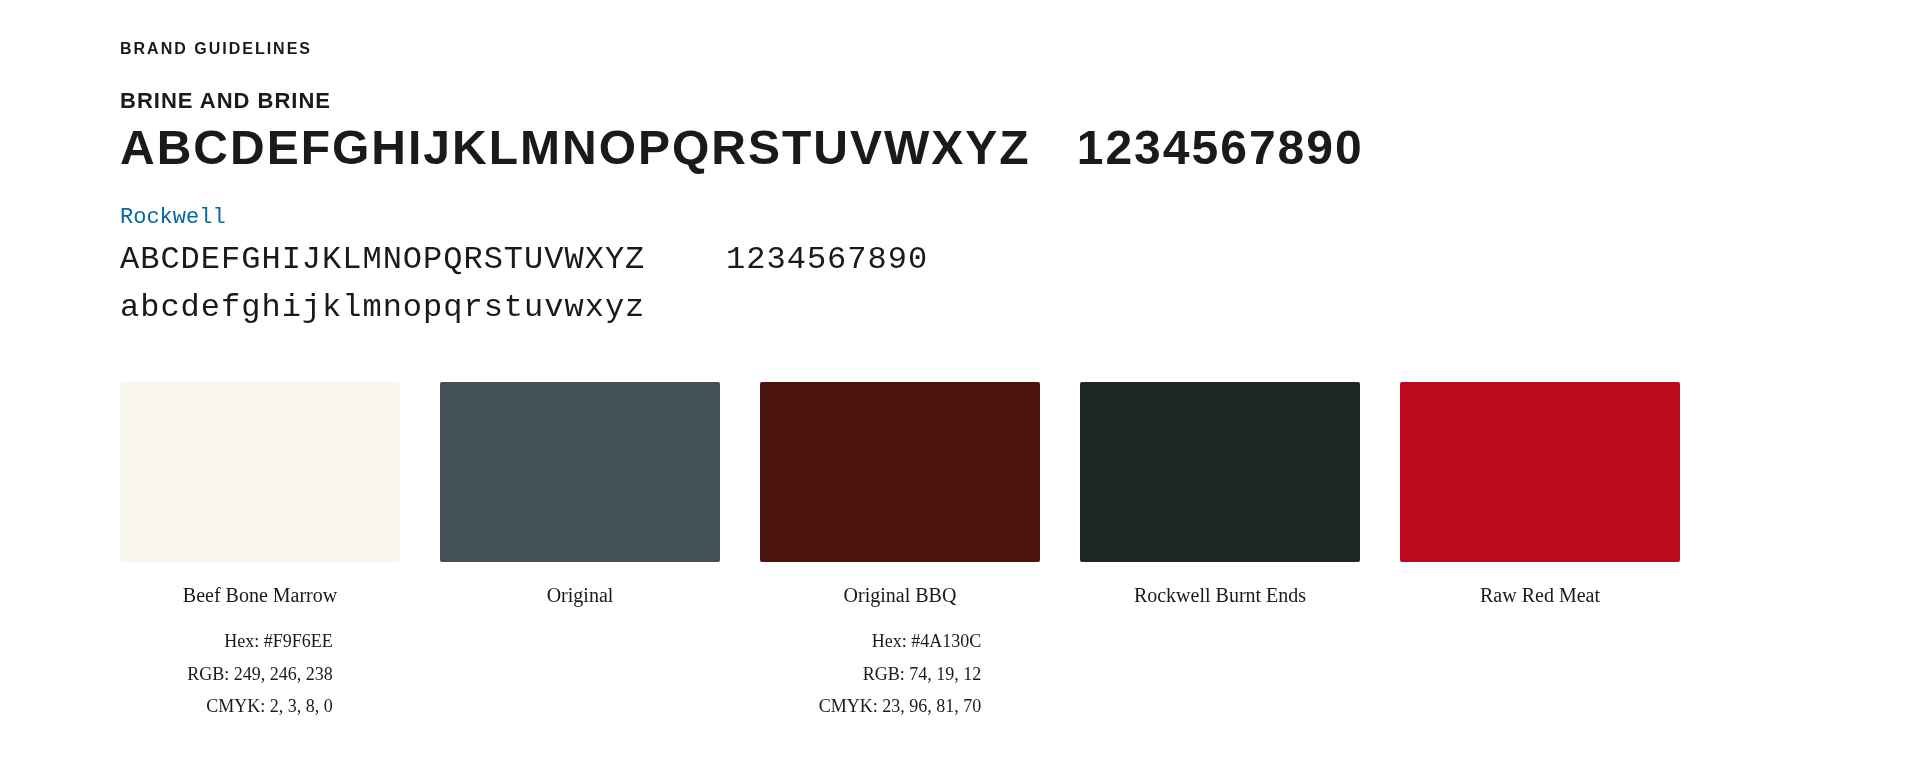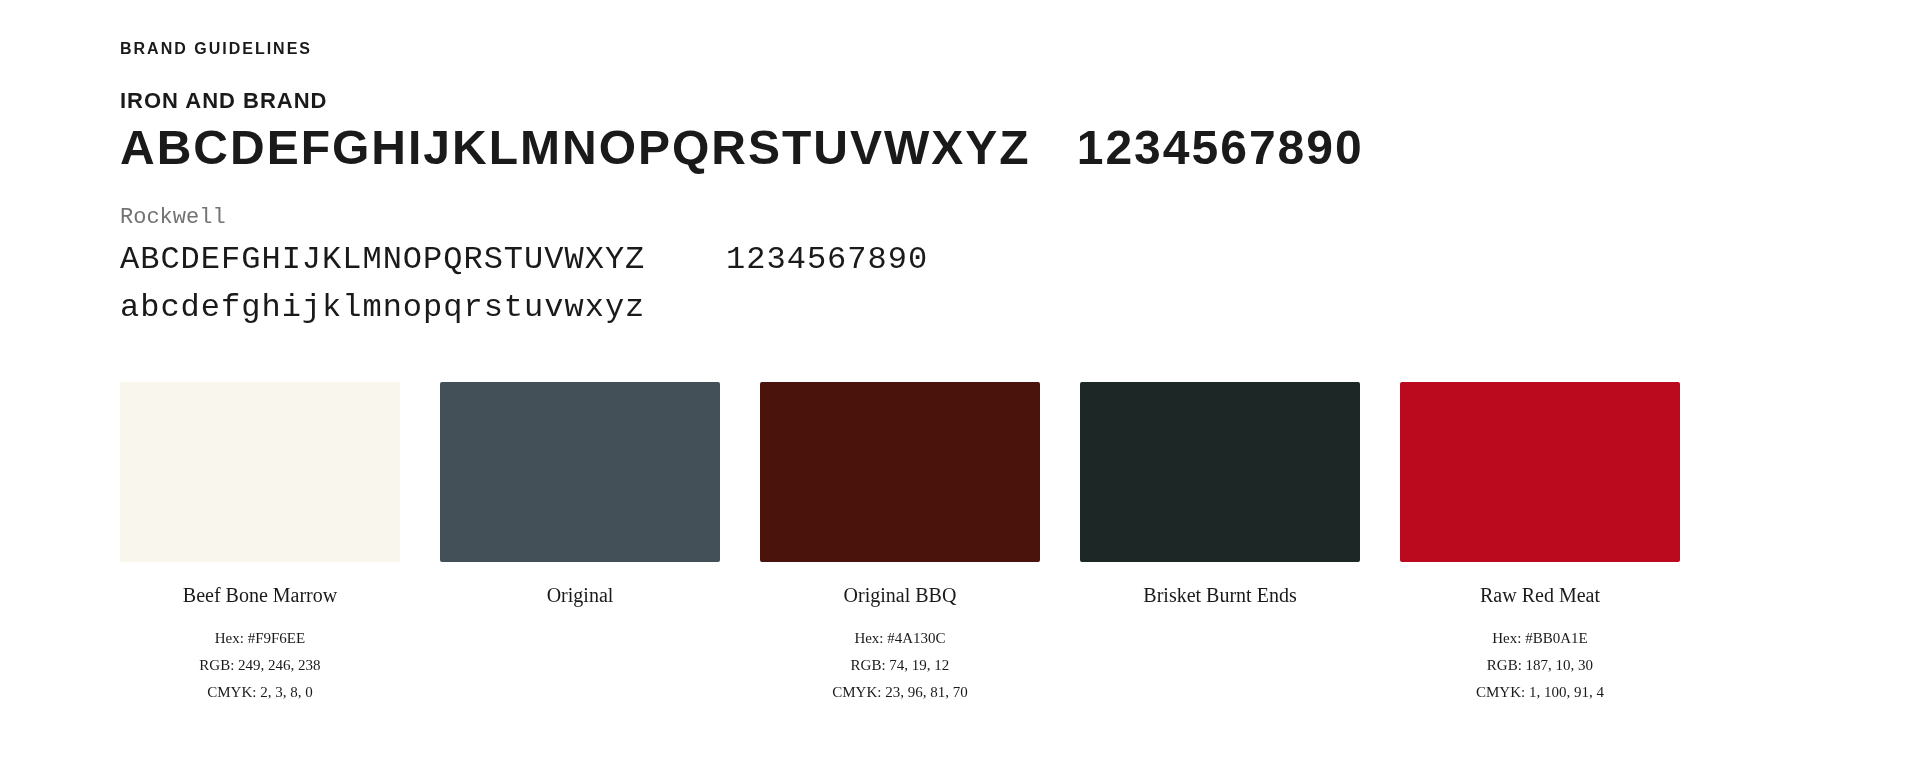--- a/index.html
+++ b/index.html
@@ -44,21 +44,21 @@
       font-weight: 900;
       letter-spacing: 2px;
       color: #1a1a1a;
       line-height: 1.15;
     }
 
     .font-name-rockwell {
       font-family: Rockwell, 'Courier New', Georgia, serif;
       font-size: 22px;
       font-weight: 400;
-      color: #737373;
+      color: #0369a1;
       margin-bottom: 6px;
       margin-top: 30px;
     }
 
     .font-display-rockwell {
       font-family: Rockwell, 'Courier New', Georgia, serif;
       font-size: 32px;
       font-weight: 400;
       color: #1a1a1a;
       line-height: 1.5;
@@ -89,39 +89,39 @@
     .color-name {
       font-family: Georgia, serif;
       font-size: 20px;
       color: #1a1a1a;
       margin-bottom: 18px;
       text-align: right;
     }
 
     .color-details {
       font-family: Georgia, serif;
-      font-size: 15px;
+      font-size: 18px;
       color: #1a1a1a;
-      text-align: center;
+      text-align: right;
       line-height: 1.8;
     }
 
     .iron-brine-section {
       margin-bottom: 10px;
     }
   </style>
 </head>
 <body>
 
 <div>
 
   <div class="brand-label">BRAND GUIDELINES</div>
 
   <div class="font-section iron-brine-section">
-    <div class="font-name-iron">IRON AND BRAND</div>
+    <div class="font-name-iron">BRINE AND BRINE</div>
     <div class="font-display-iron">
       <span>ABCDEFGHIJKLMNOPQRSTUVWXYZ</span>&nbsp;&nbsp;&nbsp;<span>1234567890</span>
     </div>
   </div>
 
   <div class="font-section">
     <div class="font-name-rockwell">Rockwell</div>
     <div class="font-display-rockwell">
       <div>
         <span>ABCDEFGHIJKLMNOPQRSTUVWXYZ</span>&nbsp;&nbsp;&nbsp;&nbsp;<span>1234567890</span>
@@ -140,22 +140,21 @@
         <div class="color-swatch" style="background-color: rgb(67, 80, 88);"></div>
         <div class="color-name">Original</div>
       </div>
       <div class="color-card">
         <div class="color-swatch" style="background-color: rgb(74, 19, 12);"></div>
         <div class="color-name">Original BBQ</div>
         <div class="color-details">Hex: #4A130C<br>RGB: 74, 19, 12<br>CMYK: 23, 96, 81, 70</div>
       </div>
       <div class="color-card">
         <div class="color-swatch" style="background-color: rgb(29, 39, 37);"></div>
-        <div class="color-name">Brisket Burnt Ends</div>
+        <div class="color-name">Rockwell Burnt Ends</div>
       </div>
       <div class="color-card">
         <div class="color-swatch" style="background-color: rgb(187, 10, 30);"></div>
         <div class="color-name">Raw Red Meat</div>
-        <div class="color-details">Hex: #BB0A1E<br>RGB: 187, 10, 30<br>CMYK: 1, 100, 91, 4</div>
       </div>
     </div>
 
 </div>
 
 </body></html>

